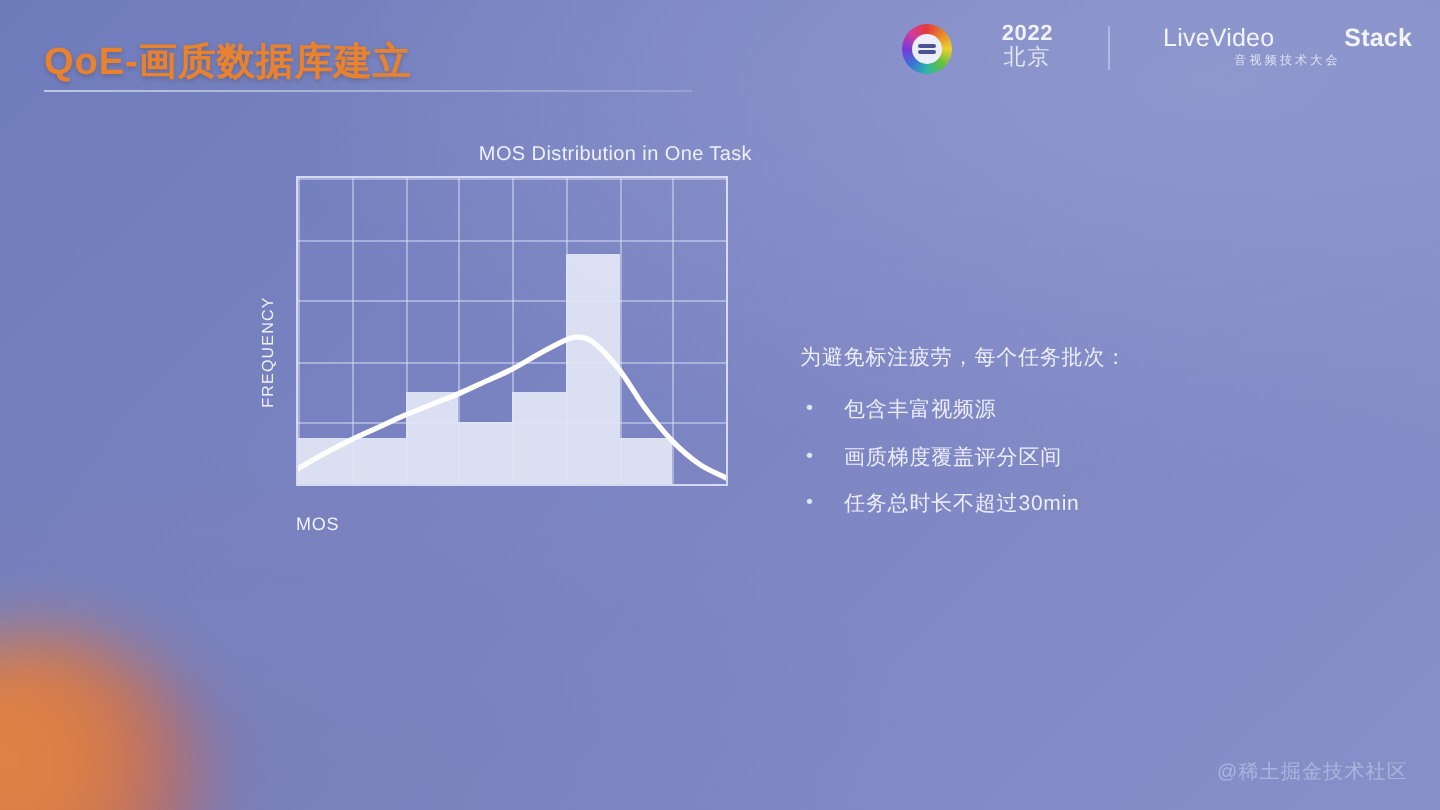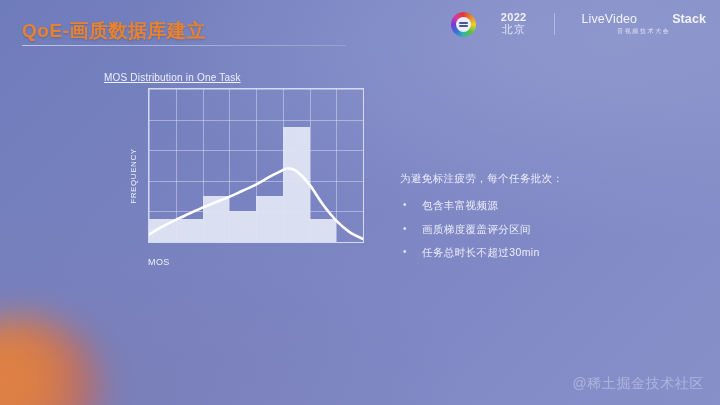--- a/index.html
+++ b/index.html
@@ -67,23 +67,22 @@
   #lvs-main{ font-size:12.5px; color:#f2f3fb; letter-spacing:.1px; white-space:nowrap;}
   #lvs-main b{ font-weight:bold;margin-left:35px; }
   #lvs-sub{ font-size:6px; color:#dfe2f2; letter-spacing:1.6px; white-space:nowrap; margin-top:1px;}
   
   #chart-wrap{
     position:absolute; left:104px; top:68px;
     width:272px; height:215px;
   }
   #chart-title{
     position:absolute; left:0; top:4px; width:100%;
-    text-align:left; font-size:10px; color:#eef0fb;
+    text-align:right; font-size:10px; color:#eef0fb;
     letter-spacing:.2px;
-    text-decoration:underline;
   }
   #plot{
     position:absolute;
     left:44px; top:20px; right:12px; bottom:40px;
     border:1px solid rgba(235,238,252,.80);
     border-left-width:1px;
     overflow:hidden;
   }
   .gl-v, .gl-h{ position:absolute; background:rgba(226,231,250,.45); }
   .gl-v{ width:1px; top:0; bottom:0; }
@@ -130,21 +129,21 @@
     font-size:10px; color:#dfe3f6; line-height:1.4;
     padding-left:3px;
   }
   .bullet-text{
     font-size:10.5px; color:#eceefb; letter-spacing:.4px; line-height:1.4;
     white-space:nowrap;
   }
   
   #watermark{
     position:absolute; right:16px; bottom:12px;
-    font-size:14px; color:rgba(233,236,250,.40);
+    font-size:10px; color:rgba(233,236,250,.40);
     letter-spacing:.6px; white-space:nowrap;
   }
 </style>
 </head>
 <body>
 
 <div id="slide">
 
   <div id="blob"></div>
 

